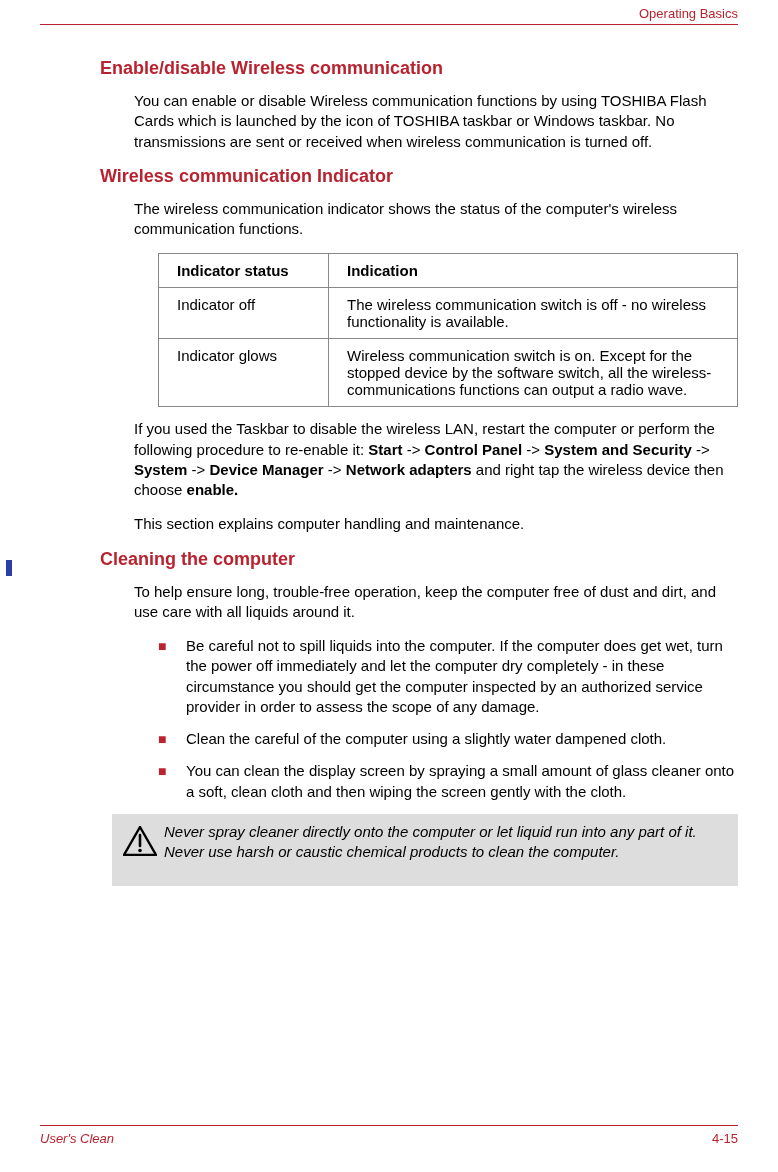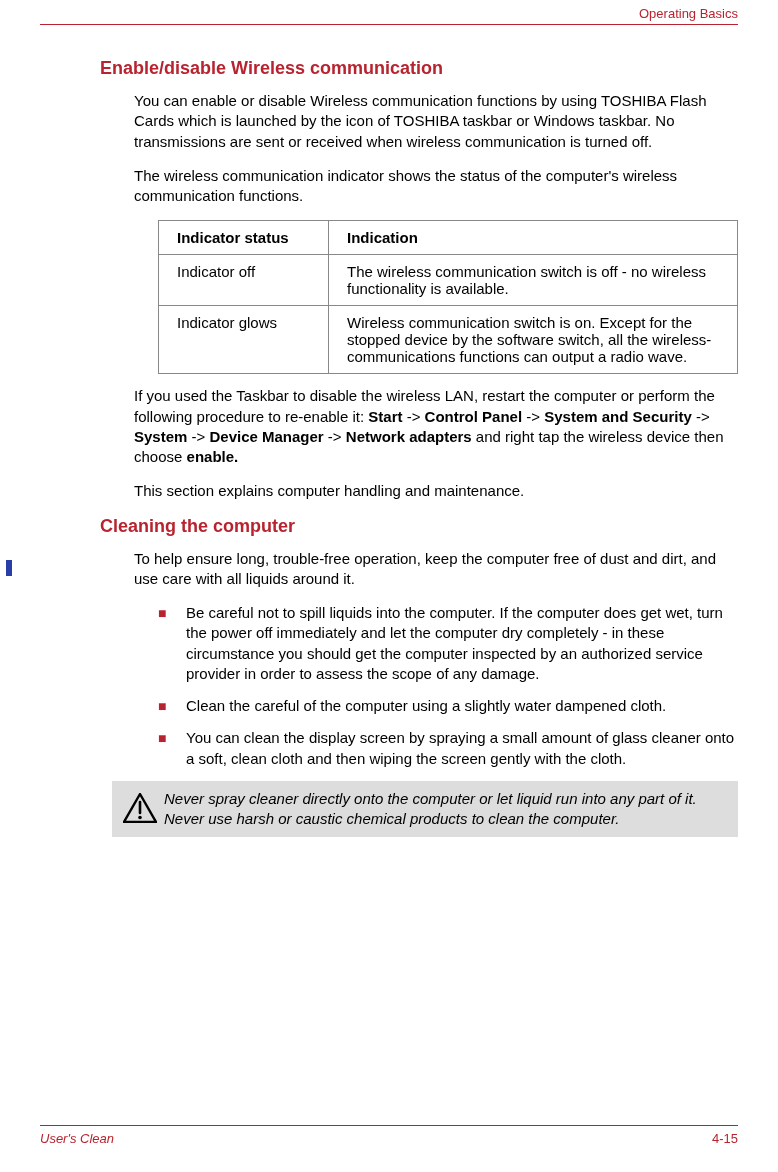--- a/index.html
+++ b/index.html
@@ -12,21 +12,21 @@
     .h2 { color: #b8232f; font-weight: bold; font-size: 22px; margin: 26px 0 16px 0; }
     .body-text { font-size: 15px; line-height: 1.35; margin-left: 94px; margin-bottom: 14px; }
     .bold { font-weight: bold; }
     table.status-table { margin-left: 118px; border-collapse: collapse; width: calc(100% - 118px); margin-bottom: 12px; }
     table.status-table th, table.status-table td { border: 1px solid #888; padding: 8px 18px; font-size: 15px; text-align: left; vertical-align: top; }
     table.status-table th { font-weight: bold; }
     .col1 { width: 170px; }
     ul.sq { list-style: none; margin-left: 118px; }
     ul.sq li { position: relative; padding-left: 28px; font-size: 15px; line-height: 1.35; margin-bottom: 12px; }
     ul.sq li::before { content: "■"; position: absolute; left: 0; top: 1px; color: #b8232f; font-size: 14px; }
-    .caution-box { display: flex; align-items: flex-start; margin-left: 72px; background: #ddd; padding: 8px 12px 8px 4px; }
+    .caution-box { display: flex; align-items: flex-start; margin-left: 72px; background: #ddd; padding: 8px 12px 24px 4px; }
     .caution-icon { flex: 0 0 48px; display: flex; justify-content: center; align-items: flex-start; padding-top: 4px; }
     .caution-text { font-style: italic; font-size: 15px; line-height: 1.35; flex: 1; }
     .change-bar { position: absolute; left: 6px; width: 6px; height: 16px; background: #2a3ea8; top: 560px; }
     .footer-rule { position: absolute; bottom: 46px; left: 40px; right: 40px; border-top: 1.5px solid #b8232f; }
     .footer-left { position: absolute; bottom: 26px; left: 40px; color: #b8232f; font-style: italic; font-size: 13px; }
     .footer-right { position: absolute; bottom: 26px; right: 40px; color: #b8232f; font-size: 13px; }
   </style>
 </head>
 <body>
 
@@ -34,20 +34,21 @@
   <div class="header-rule"></div>
   <div class="header-label">Operating Basics</div>
 
   <div class="change-bar"></div>
 
   <div class="content">
 
     <div class="h3">Enable/disable Wireless communication</div>
     <div class="body-text">You can enable or disable Wireless communication functions by using TOSHIBA Flash Cards which is launched by the icon of TOSHIBA taskbar or Windows taskbar. No transmissions are sent or received when wireless communication is turned off.</div>
 
+    <div class="h3">Wireless communication Indicator</div>
     <div class="body-text">The wireless communication indicator shows the status of the computer's wireless communication functions.</div>
 
     <table class="status-table">
       <tbody>
           <tr>
         <th class="col1">Indicator status</th>
         <th>Indication</th>
       </tr>
       <tr>
         <td>Indicator off</td>

